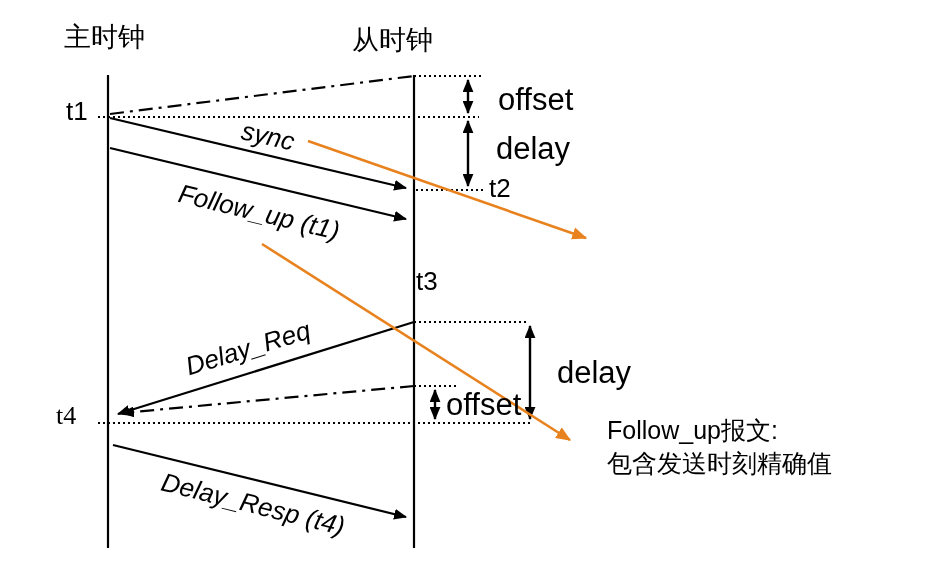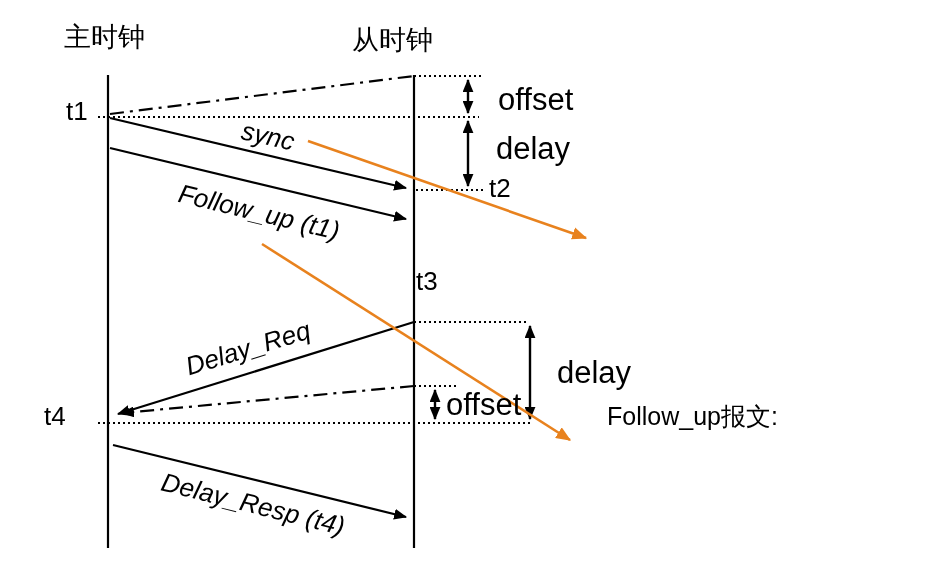--- a/index.html
+++ b/index.html
@@ -66,30 +66,31 @@
     <line x1="308" y1="141" x2="586" y2="238" stroke="#E8821E" stroke-width="2.6" marker-end="url(#arrO)"></line>
     <line x1="262" y1="244" x2="570" y2="440" stroke="#E8821E" stroke-width="2.6" marker-end="url(#arrO)"></line>
   </svg>
 
   <div class="lbl clock-title" style="left:64px;top:23px;">主时钟</div>
   <div class="lbl clock-title" style="left:352px;top:26px;">从时钟</div>
 
   <div class="lbl ts" style="left:66px;top:97px;">t1</div>
   <div class="lbl ts" style="left:489px;top:174px;text-align:right;">t2</div>
   <div class="lbl ts" style="left:416px;top:267px;">t3</div>
-  <div class="lbl ts" style="left:44px;top:402px;">t4</div>
+  <div class="lbl ts" style="left:56px;top:402px;font-family:Liberation Serif, serif;">t4</div>
 
   <div class="lbl interval" style="left:498px;top:83px;">offset</div>
   <div class="lbl interval" style="left:496px;top:132px;">delay</div>
   <div class="lbl interval" style="left:557px;top:356px;">delay</div>
   <div class="lbl interval" style="left:446px;top:388px;">offset</div>
 
   <div class="msg" style="left:228px;top:121px;width:80px;transform:rotate(13deg);">sync</div>
   <div class="msg" style="left:159px;top:197px;width:200px;transform:rotate(13.5deg);">Follow_up (t1)</div>
   <div class="msg" style="left:178px;top:333px;width:140px;transform:rotate(-17deg);">Delay_Req</div>
   <div class="msg" style="left:148px;top:489px;width:210px;transform:rotate(14deg);">Delay_Resp (t4)</div>
 
 
-  <div class="note" style="left:607px;top:400px;">
+  <div class="note" style="left:607px;top:414px;">
     <div>Follow_up报文:</div>
+    <div>包含发送时刻精确值</div>
   </div>
 
 </div>
 
 </body></html>

